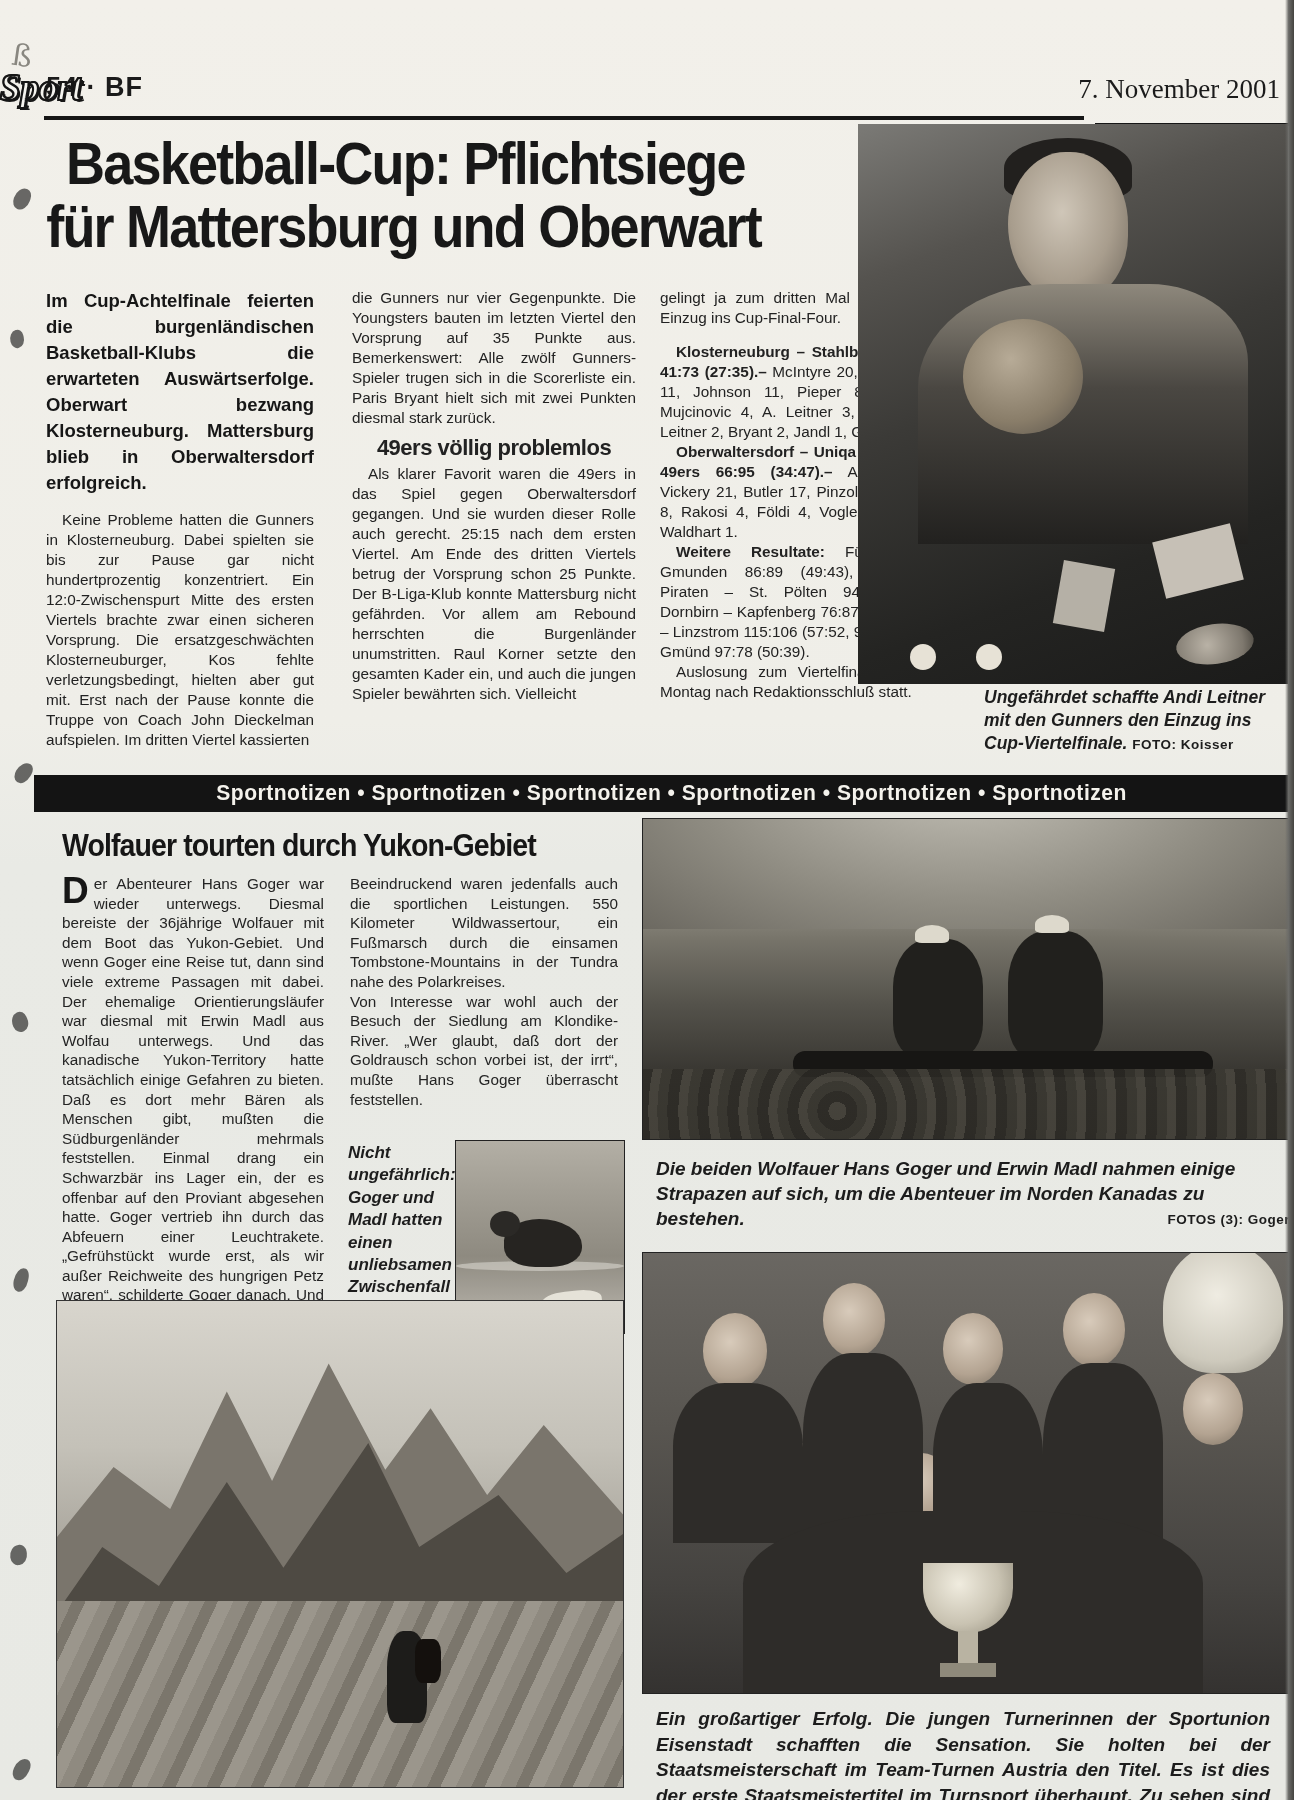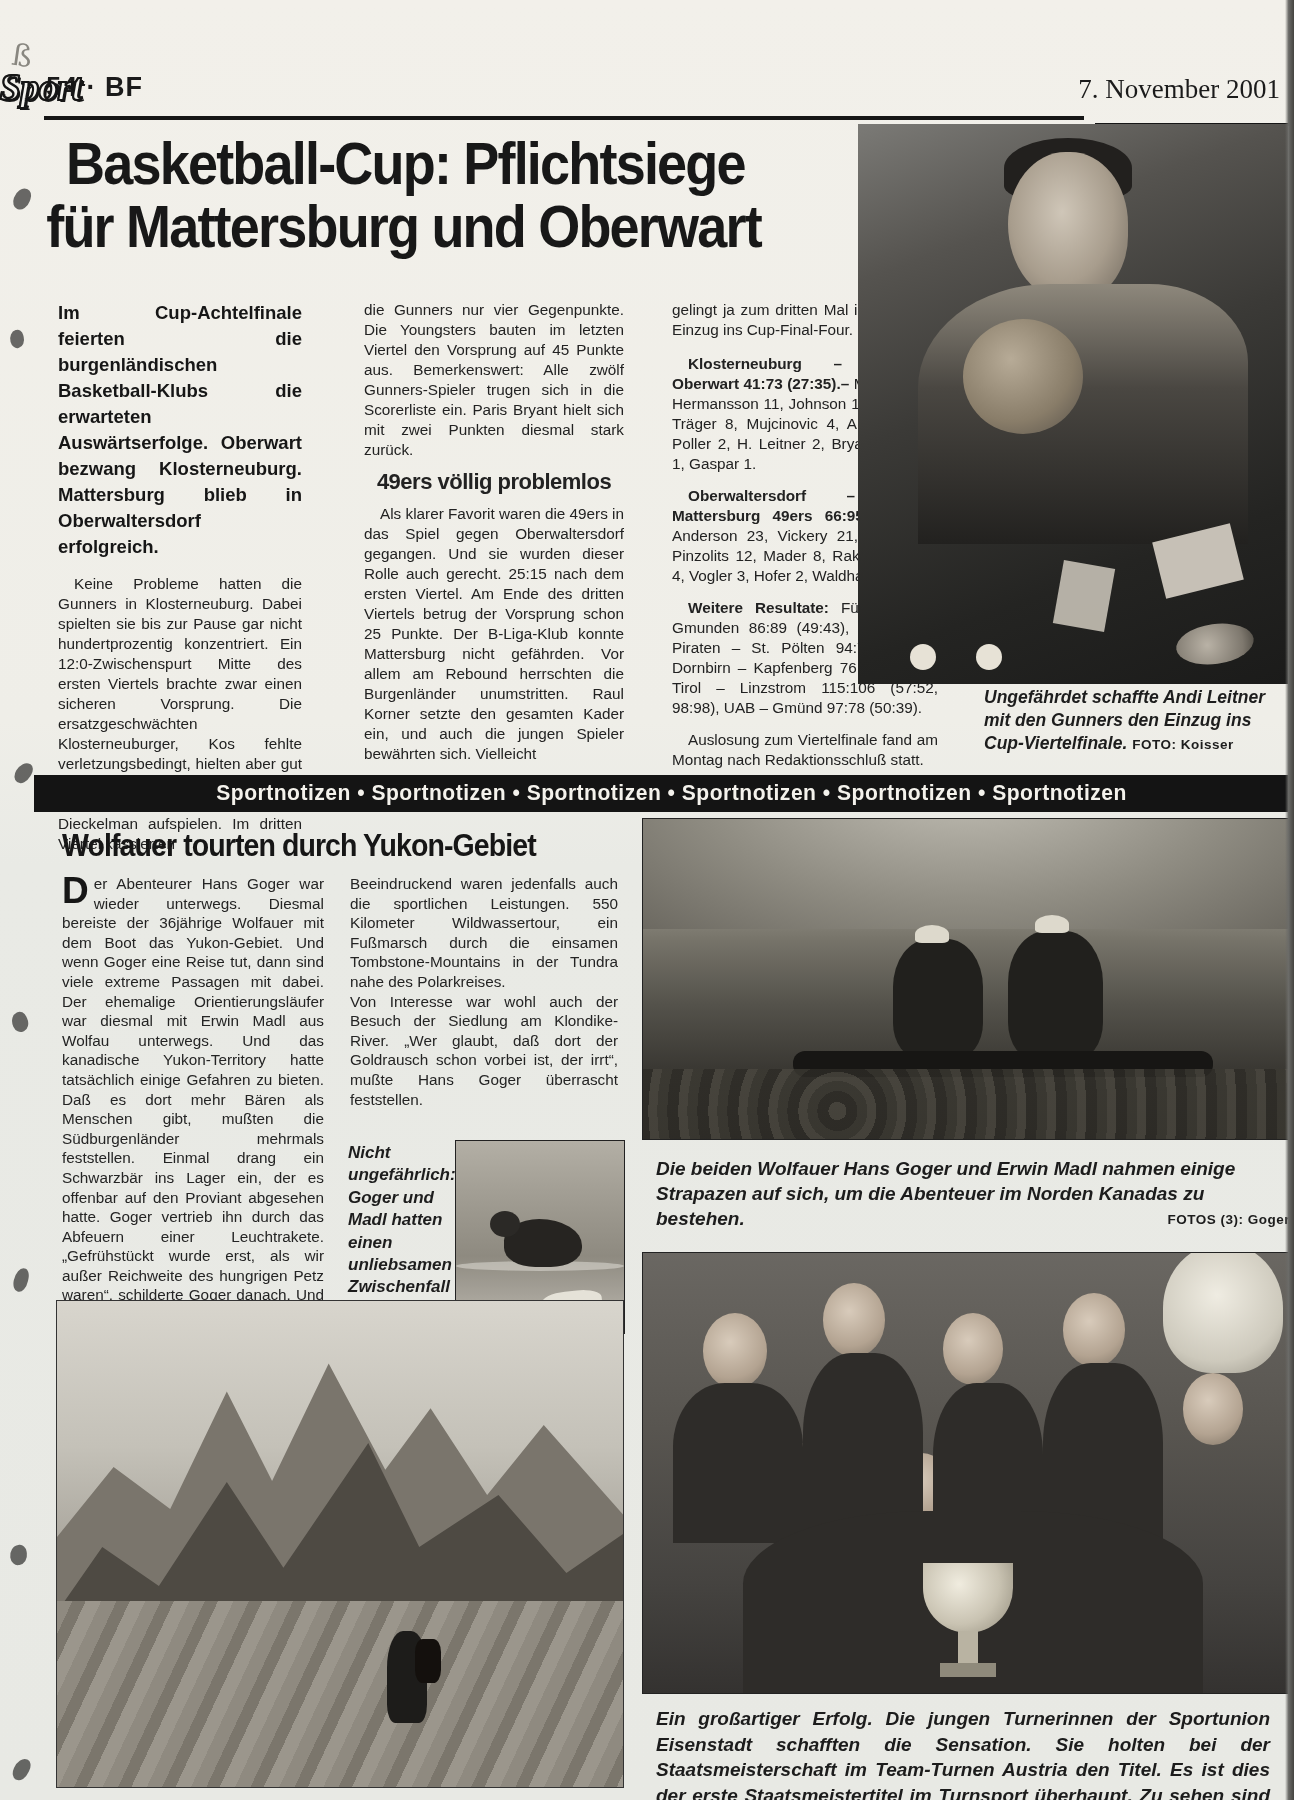--- a/index.html
+++ b/index.html
@@ -24,21 +24,21 @@
   .masthead-date{position:absolute;right:14px;top:74px;font-family:Liberation Serif, serif;font-size:27px;}
   .rule-top{position:absolute;left:44px;top:116px;width:1040px;height:4px;background:#161616;}
   .rule-top2{position:absolute;left:1095px;top:123px;width:196px;height:3px;background:#161616;}
 
   
   .headline{position:absolute;left:66px;top:132px;font-weight:bold;letter-spacing:-2px;
     font-size:60px;line-height:63px;transform:scaleX(.9);transform-origin:left top;color:#181818;}
   .headline .l2{margin-left:-22px;display:block;}
 
   .bb-col{position:absolute;top:288px;font-size:15.3px;line-height:20px;text-align:justify;color:#222;}
-  .bb-col p{margin:12px;}
+  .bb-col p{margin:0;}
   .lead{font-weight:bold;font-size:18.5px;line-height:26px;color:#161616;margin-bottom:14px !important;}
   .indent{text-indent:16px;}
   .subhead{font-weight:bold;font-size:22px;text-align:center;margin:10px 0 6px 0 !important;text-indent:0;letter-spacing:-0.5px;}
   .b{font-weight:bold;}
   .col1{left:46px;width:268px;}
   .col2{left:352px;width:284px;}
   .col3{left:660px;width:290px;}
 
   .bb-photo{position:absolute;left:858px;top:124px;width:430px;height:560px;overflow:hidden;
     background:linear-gradient(160deg,#7b7a76 0%,#55534f 22%,#3b3a37 45%,#242422 75%,#1b1b1a 100%);}
@@ -150,21 +150,21 @@
     <span>Basketball-Cup: Pflichtsiege</span>
     <span class="l2">für Mattersburg und Oberwart</span>
   </div>
 
   <div class="bb-col col1">
     <p class="lead">Im Cup-Achtelfinale feierten die burgenländischen Basketball-Klubs die erwarteten Auswärtserfolge. Oberwart bezwang Klosterneuburg. Mattersburg blieb in Oberwaltersdorf erfolgreich.</p>
     <p class="indent">Keine Probleme hatten die Gunners in Klosterneuburg. Dabei spielten sie bis zur Pause gar nicht hundertprozentig konzentriert. Ein 12:0-Zwischenspurt Mitte des ersten Viertels brachte zwar einen sicheren Vorsprung. Die ersatzgeschwächten Klosterneuburger, Kos fehlte verletzungsbedingt, hielten aber gut mit. Erst nach der Pause konnte die Truppe von Coach John Dieckelman aufspielen. Im dritten Viertel kassierten</p>
   </div>
 
   <div class="bb-col col2">
-    <p>die Gunners nur vier Gegenpunkte. Die Youngsters bauten im letzten Viertel den Vorsprung auf 45 Punkte aus. Bemerkenswert: Alle zwölf Gunners-Spieler trugen sich in die Scorerliste ein. Paris Bryant hielt sich mit zwei Punkten diesmal stark zurück.</p>
+    <p>die Gunners nur vier Gegenpunkte. Die Youngsters bauten im letzten Viertel den Vorsprung auf 35 Punkte aus. Bemerkenswert: Alle zwölf Gunners-Spieler trugen sich in die Scorerliste ein. Paris Bryant hielt sich mit zwei Punkten diesmal stark zurück.</p>
     <p class="subhead">49ers völlig problemlos</p>
     <p class="indent">Als klarer Favorit waren die 49ers in das Spiel gegen Oberwaltersdorf gegangen. Und sie wurden dieser Rolle auch gerecht. 25:15 nach dem ersten Viertel. Am Ende des dritten Viertels betrug der Vorsprung schon 25 Punkte. Der B-Liga-Klub konnte Mattersburg nicht gefährden. Vor allem am Rebound herrschten die Burgenländer unumstritten. Raul Korner setzte den gesamten Kader ein, und auch die jungen Spieler bewährten sich. Vielleicht</p>
   </div>
 
   <div class="bb-col col3">
     <p>gelingt ja zum dritten Mal in Folge der Einzug ins Cup-Final-Four.</p>
     <p class="indent" style="margin-top:14px;">
       <span class="b">Klosterneuburg – Stahlbau Oberwart 41:73 (27:35).–</span><span> McIntyre 20, Hermansson 11, Johnson 11, Pieper 8, Träger 8, Mujcinovic 4, A. Leitner 3, Poller 2, H. Leitner 2, Bryant 2, Jandl 1, Gaspar 1.</span>
     </p>
     <p class="indent">

